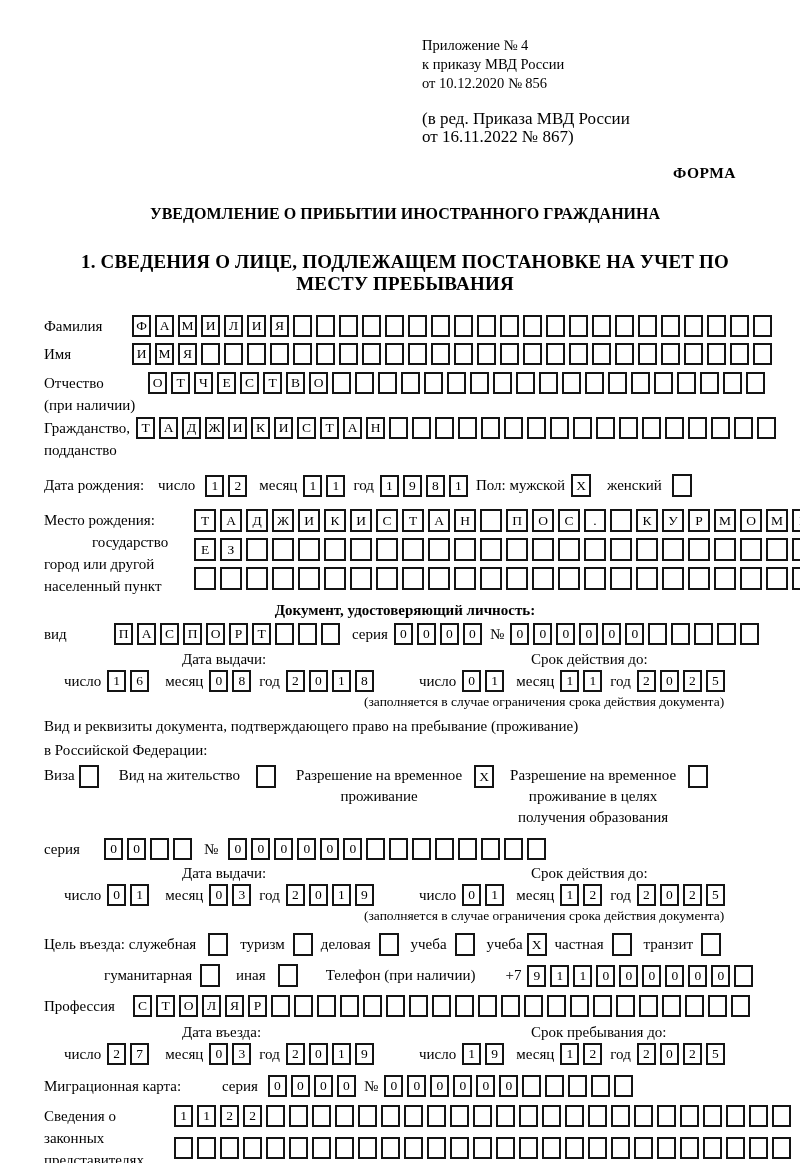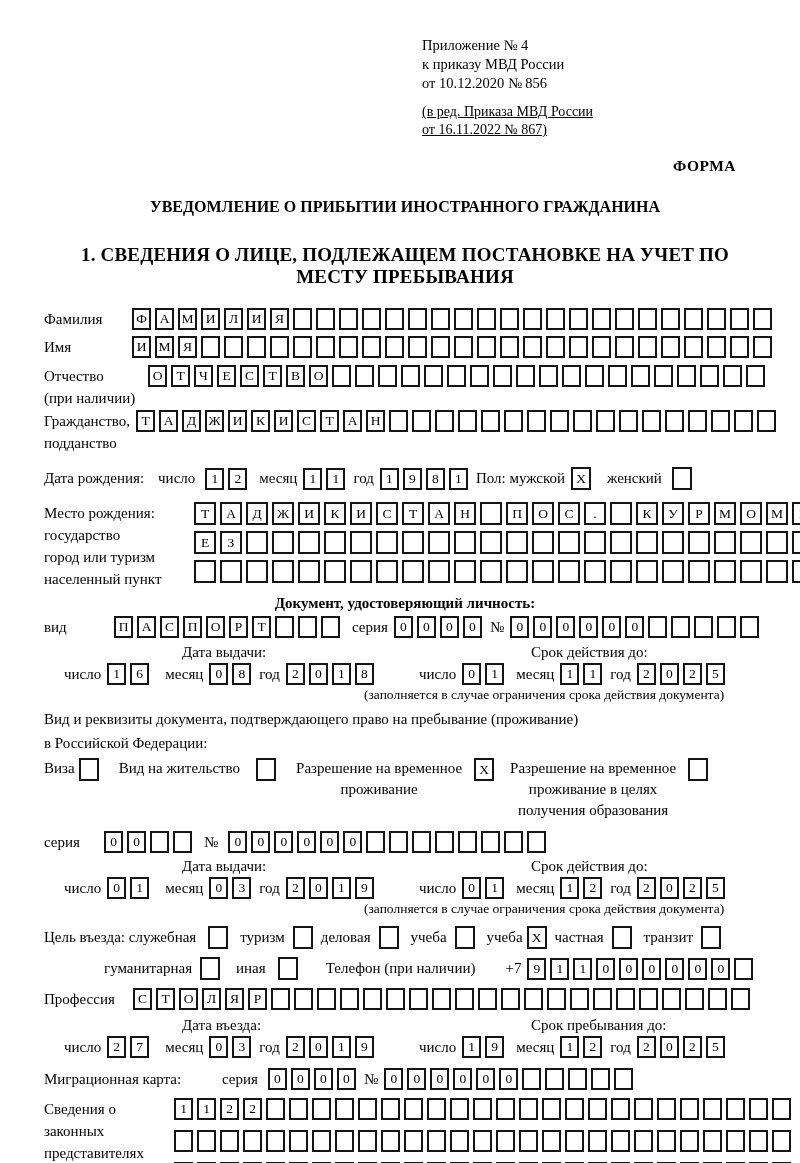--- a/index.html
+++ b/index.html
@@ -9,21 +9,21 @@
     color: #000;
     font-family: "Liberation Serif", serif;
     font-size: 15px;
     overflow: hidden;
     position: relative;
   }
   .page { padding: 36px 34px 0 44px; }
 
   
   .annex { margin-left: 378px; line-height: 19px; font-size: 14.5px; }
-  .annex .rev { font-size: 14px; margin-top: 10px; line-height: 18px; text-decoration: underline; }
+  .annex .rev { font-size: 17px; margin-top: 17px; line-height: 18px; }
   .forma { text-align: right; padding-right: 30px; font-weight: bold; margin-top: 18px; font-size: 15.5px; letter-spacing: .5px; }
 
   
   .title { text-align: center; font-weight: bold; font-size: 16px; line-height: 23px; margin-top: 20px; }
   .title-underline { display: inline-block; width: 76px; border-bottom: 3px solid #3a3a3a; height: 14px; margin-left: 10px; }
   .sec-heading { text-align: center; font-weight: bold; font-size: 19px; margin-top: 26px; letter-spacing: .2px; }
 
   
   .row { display: flex; align-items: center; }
   .row.top { align-items: flex-start; }
@@ -248,22 +248,22 @@
       </span>
     <span class="lbl ml12 mr10">женский</span>
     <span class="boxes chk">
         <span class="box"></span>
       </span>
   </div>
 
   <div class="row top" style="margin-top:12px;">
     <span class="lbl stack" style="width:150px;">
       <span style="display:block;">Место рождения:</span>
-      <span style="display:block;">государство</span>
-      <span style="display:block;">город или туризм</span>
+      <span style="display:block;margin-left:48px;">государство</span>
+      <span style="display:block;">город или другой</span>
       <span style="display:block;">населенный пункт</span>
     </span>
     <span>
       <span class="boxes wide">
           <span class="box">Т</span>
           <span class="box">А</span>
           <span class="box">Д</span>
           <span class="box">Ж</span>
           <span class="box">И</span>
           <span class="box">К</span>

